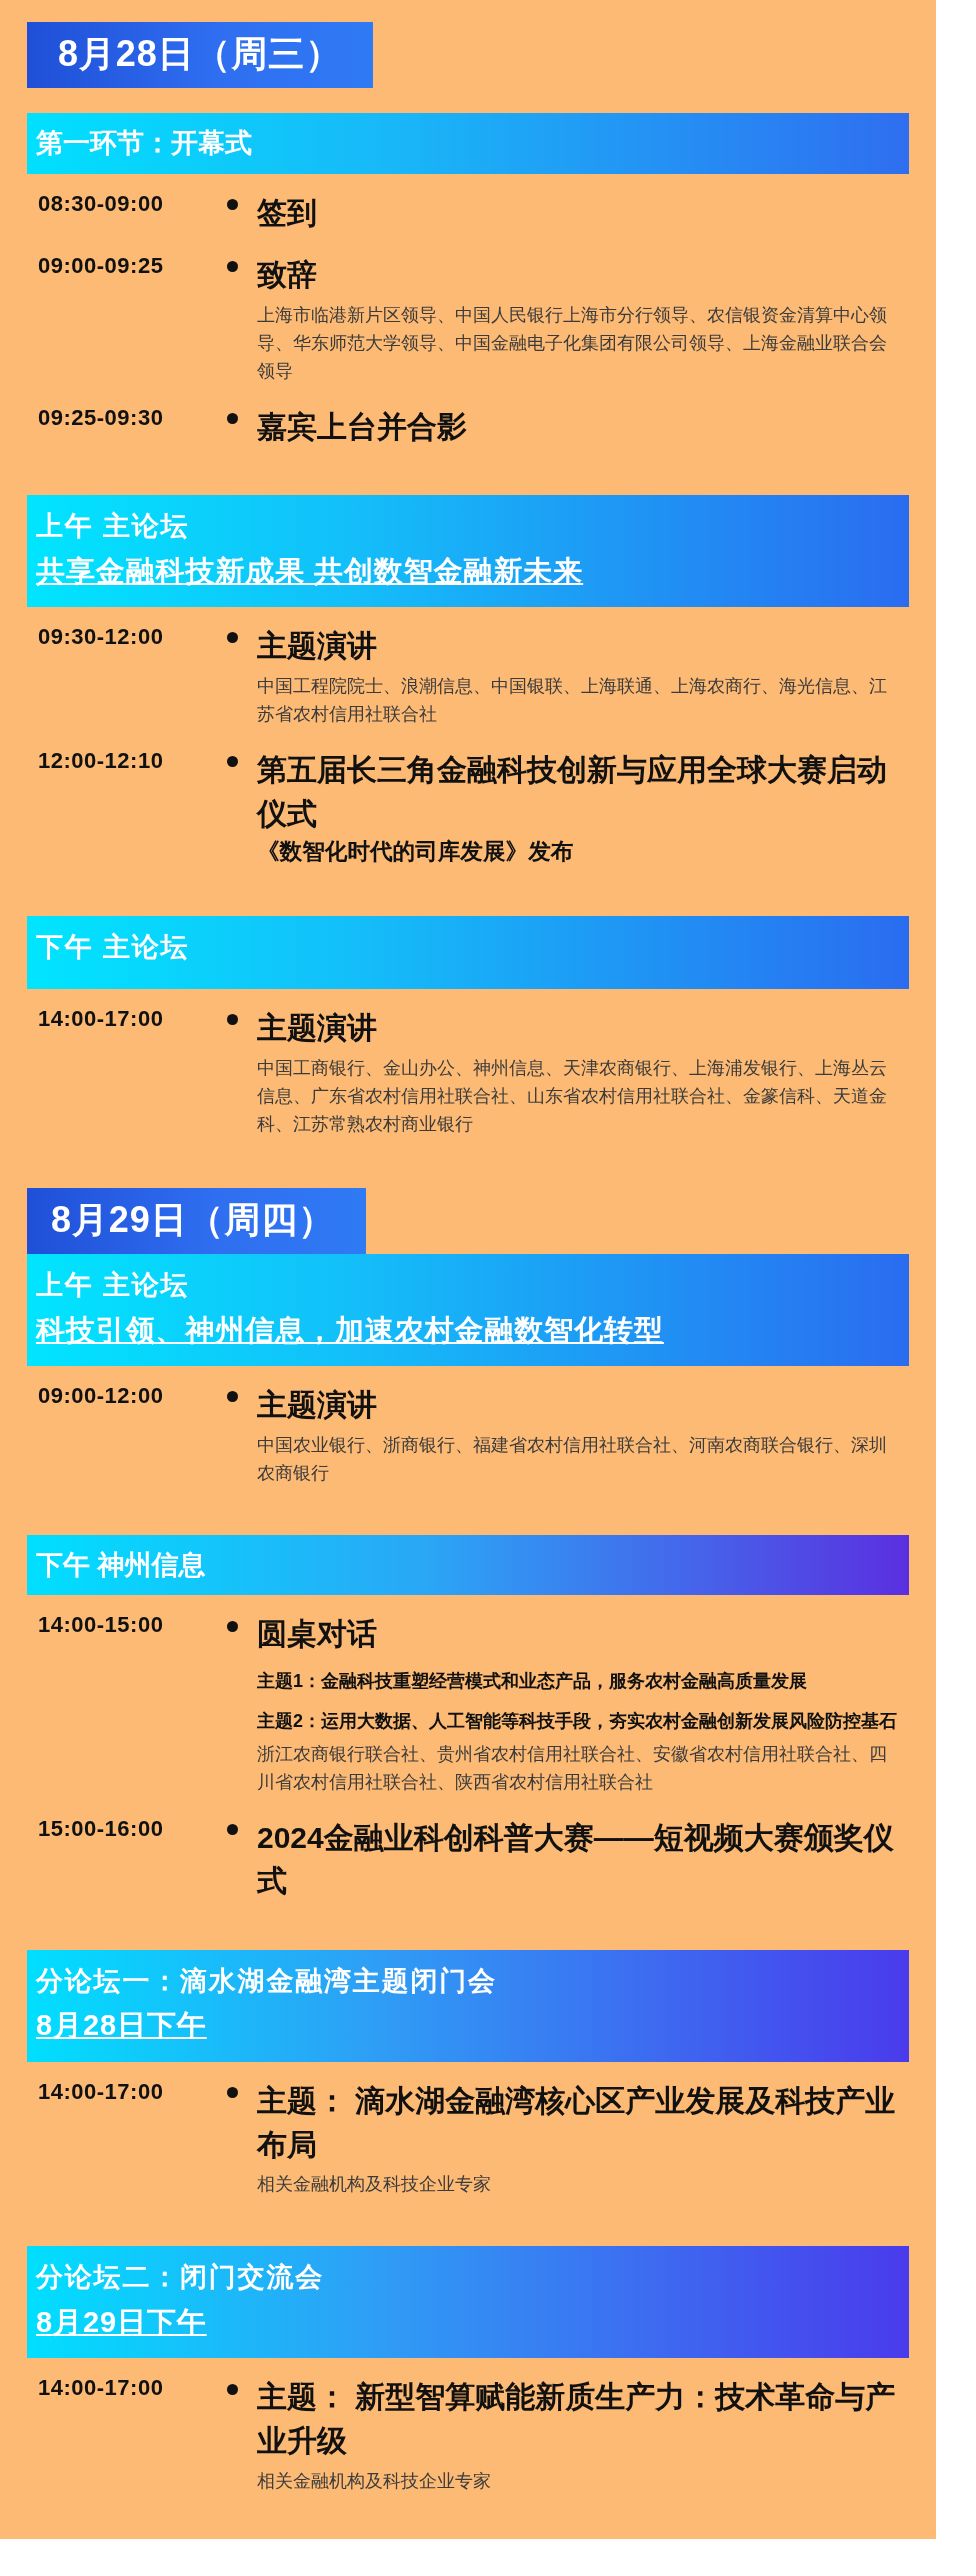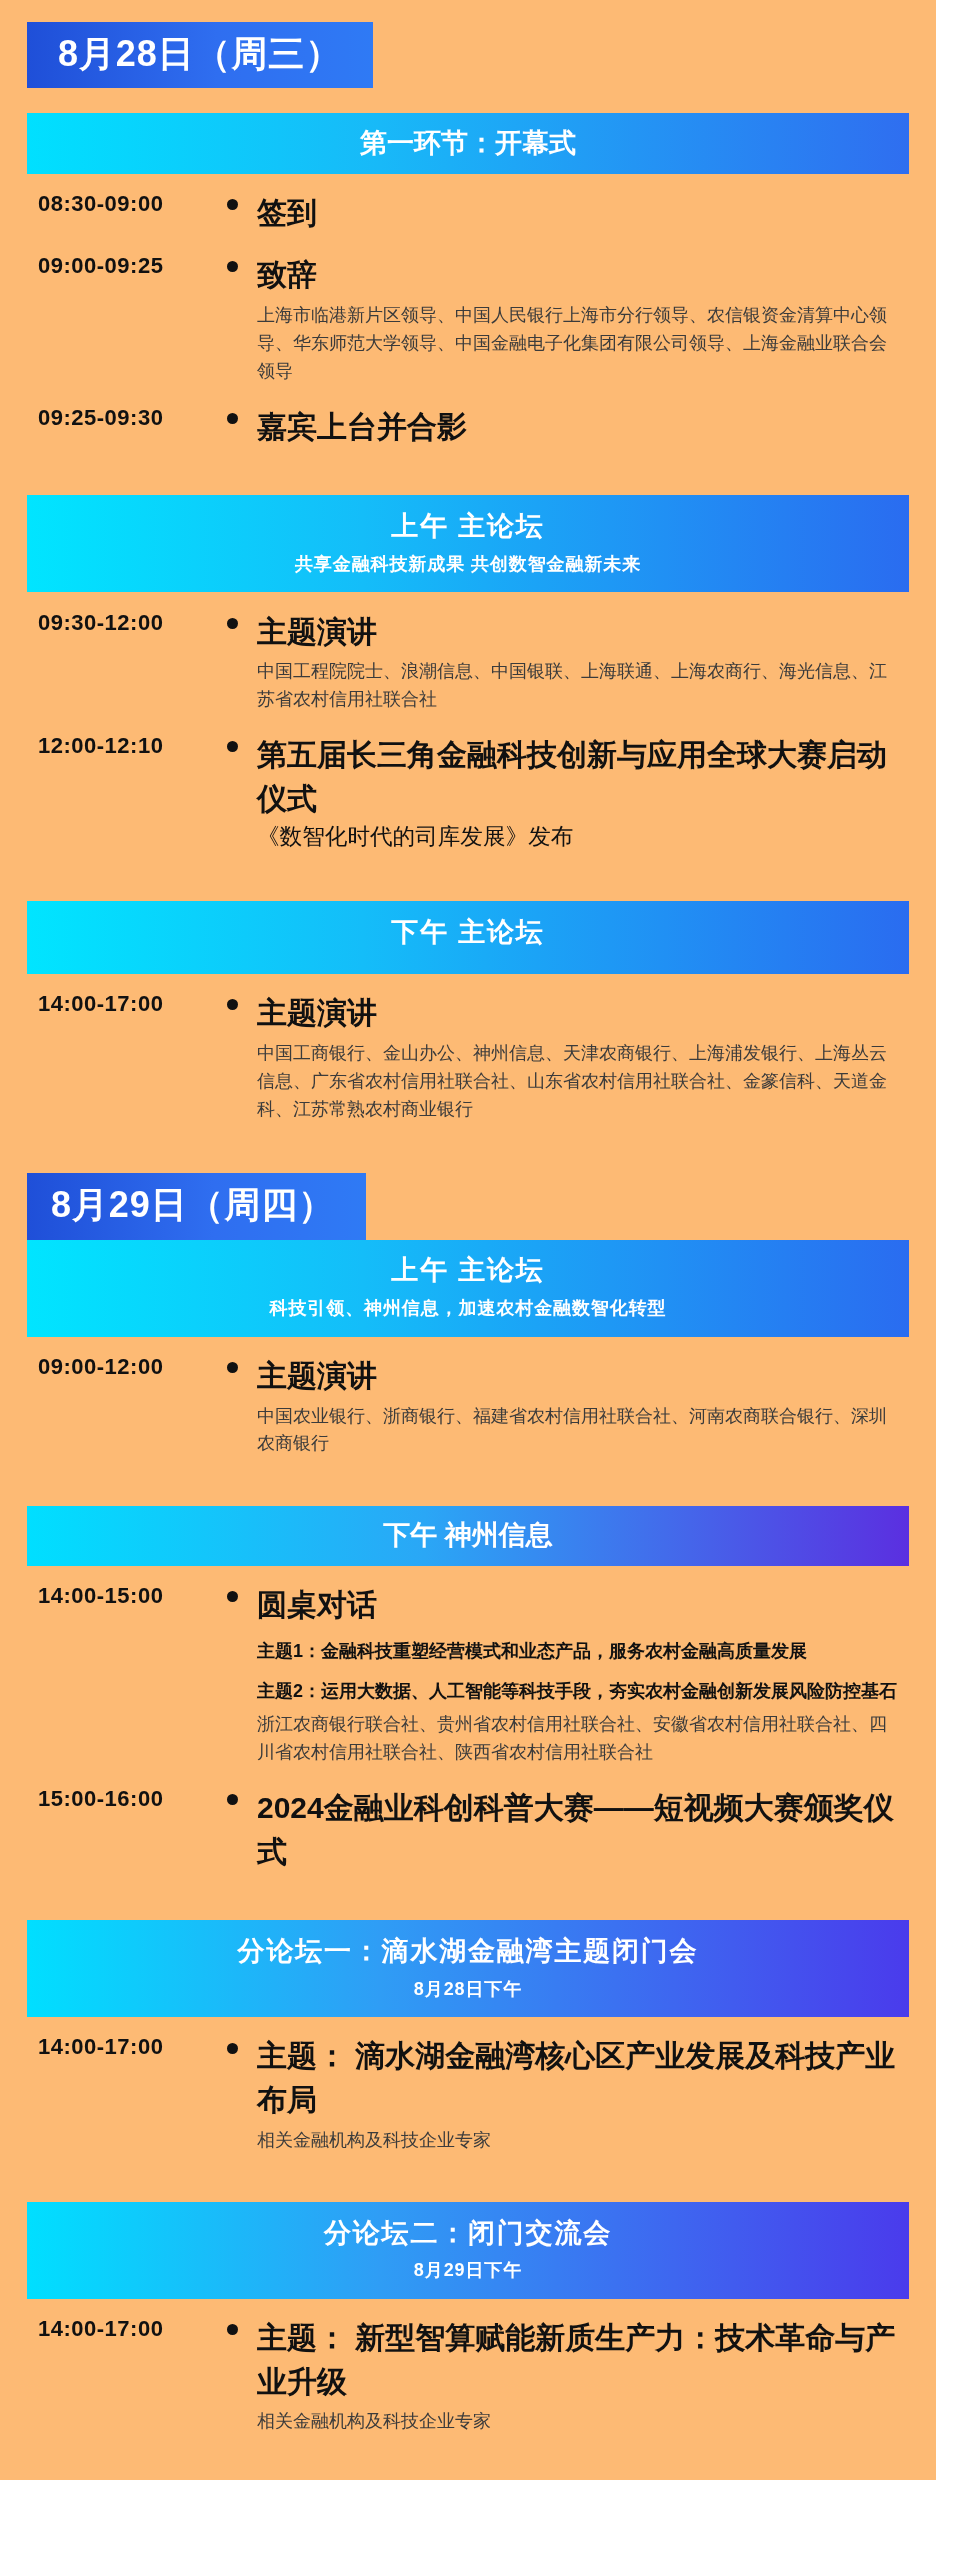--- a/index.html
+++ b/index.html
@@ -32,41 +32,42 @@
     margin: 5.4px 0 0 0;
     line-height: 1;
   }
   .date-chip.second { margin-top: 42px; padding-left: 24px; }
 
   
   .bar {
     box-sizing: border-box;
     width: 100%;
     color: #ffffff;
-    text-align: center;
+    text-align: left;
     font-weight: bold;
     padding: 11.8px 9px;
     line-height: 1.35;
   }
   .bar-single {
     font-size: 27px;
     background: linear-gradient(90deg, #00e0ff 0%, #18b9f8 40%, #2f6ef0 100%);
   }
   .bar-double {
     background: linear-gradient(90deg, #00e5ff 0%, #14bdf9 38%, #2a6cf0 100%);
     padding: 12.7px 9px 16.3px 9px;
   }
   .bar-double .line1 {
     font-size: 27px;
     letter-spacing: 1.8px;
     margin-bottom: 7.2px;
   }
   .bar-double .line2 {
-    font-size: 18px;
+    font-size: 29px;
     letter-spacing: 0.9px;
+    text-decoration: underline;
   }
   .bar-purple {
     background: linear-gradient(90deg, #00dfff 0%, #2aa7f6 45%, #5b2fe0 100%);
   }
   .bar-purple2 {
     background: linear-gradient(90deg, #00dfff 0%, #2f9df5 40%, #4a3bec 100%);
   }
   .spacer-md { height: 40px; }
   .bar-top-gap { margin-top: 25px; }
 
@@ -123,21 +124,21 @@
   }
   .c-bold-sub {
     font-size: 18px;
     font-weight: bold;
     color: #111111;
     line-height: 1.55;
     margin-top: 12px;
   }
   .c-line2 {
     font-size: 22.6px;
-    font-weight: normal;
+    font-weight: bold;
     color: #111111;
     line-height: 1.5;
   }
 </style>
 </head>
 <body>
 
 <div class="page">
 
   <div>

